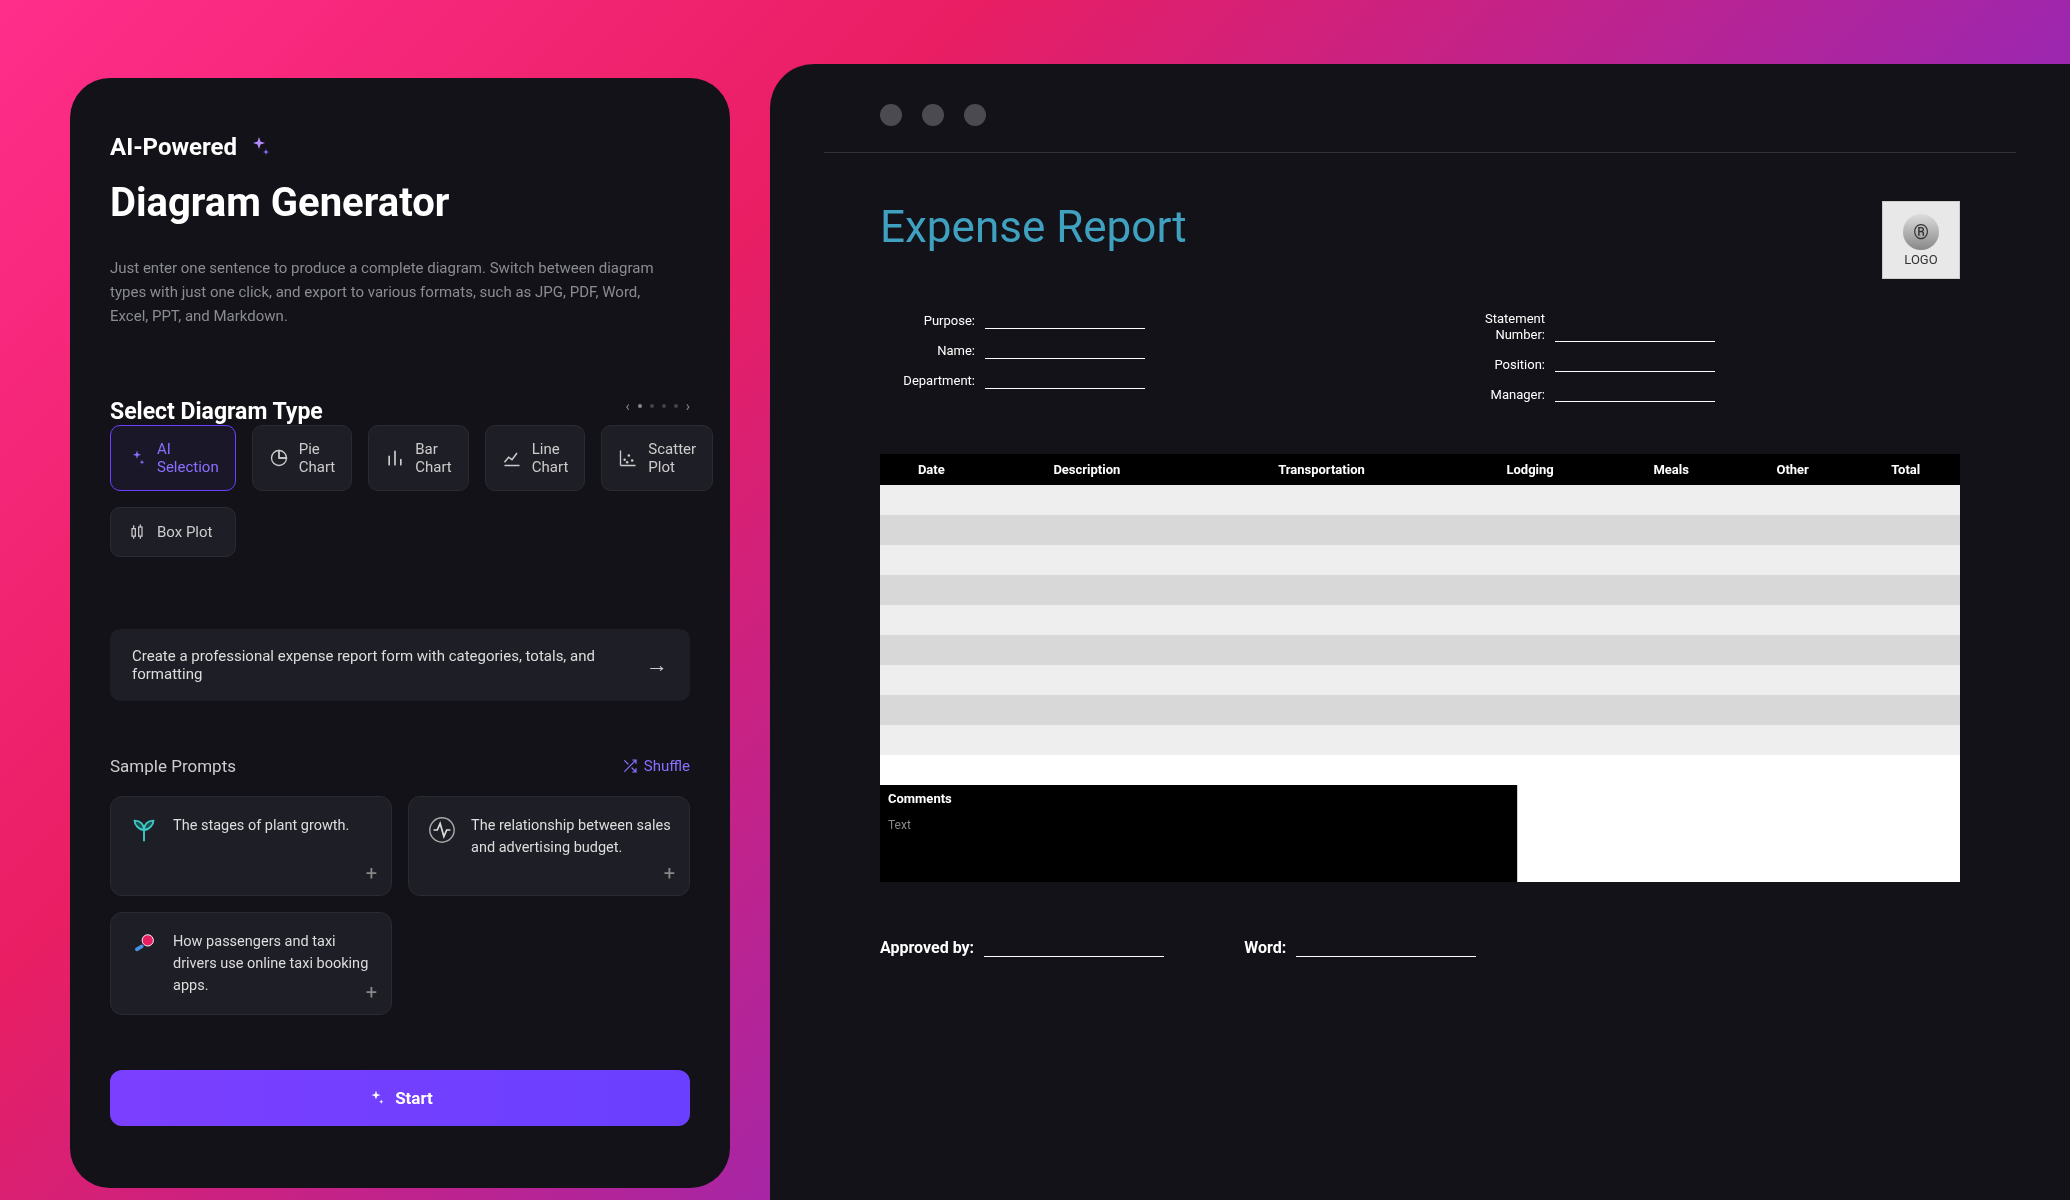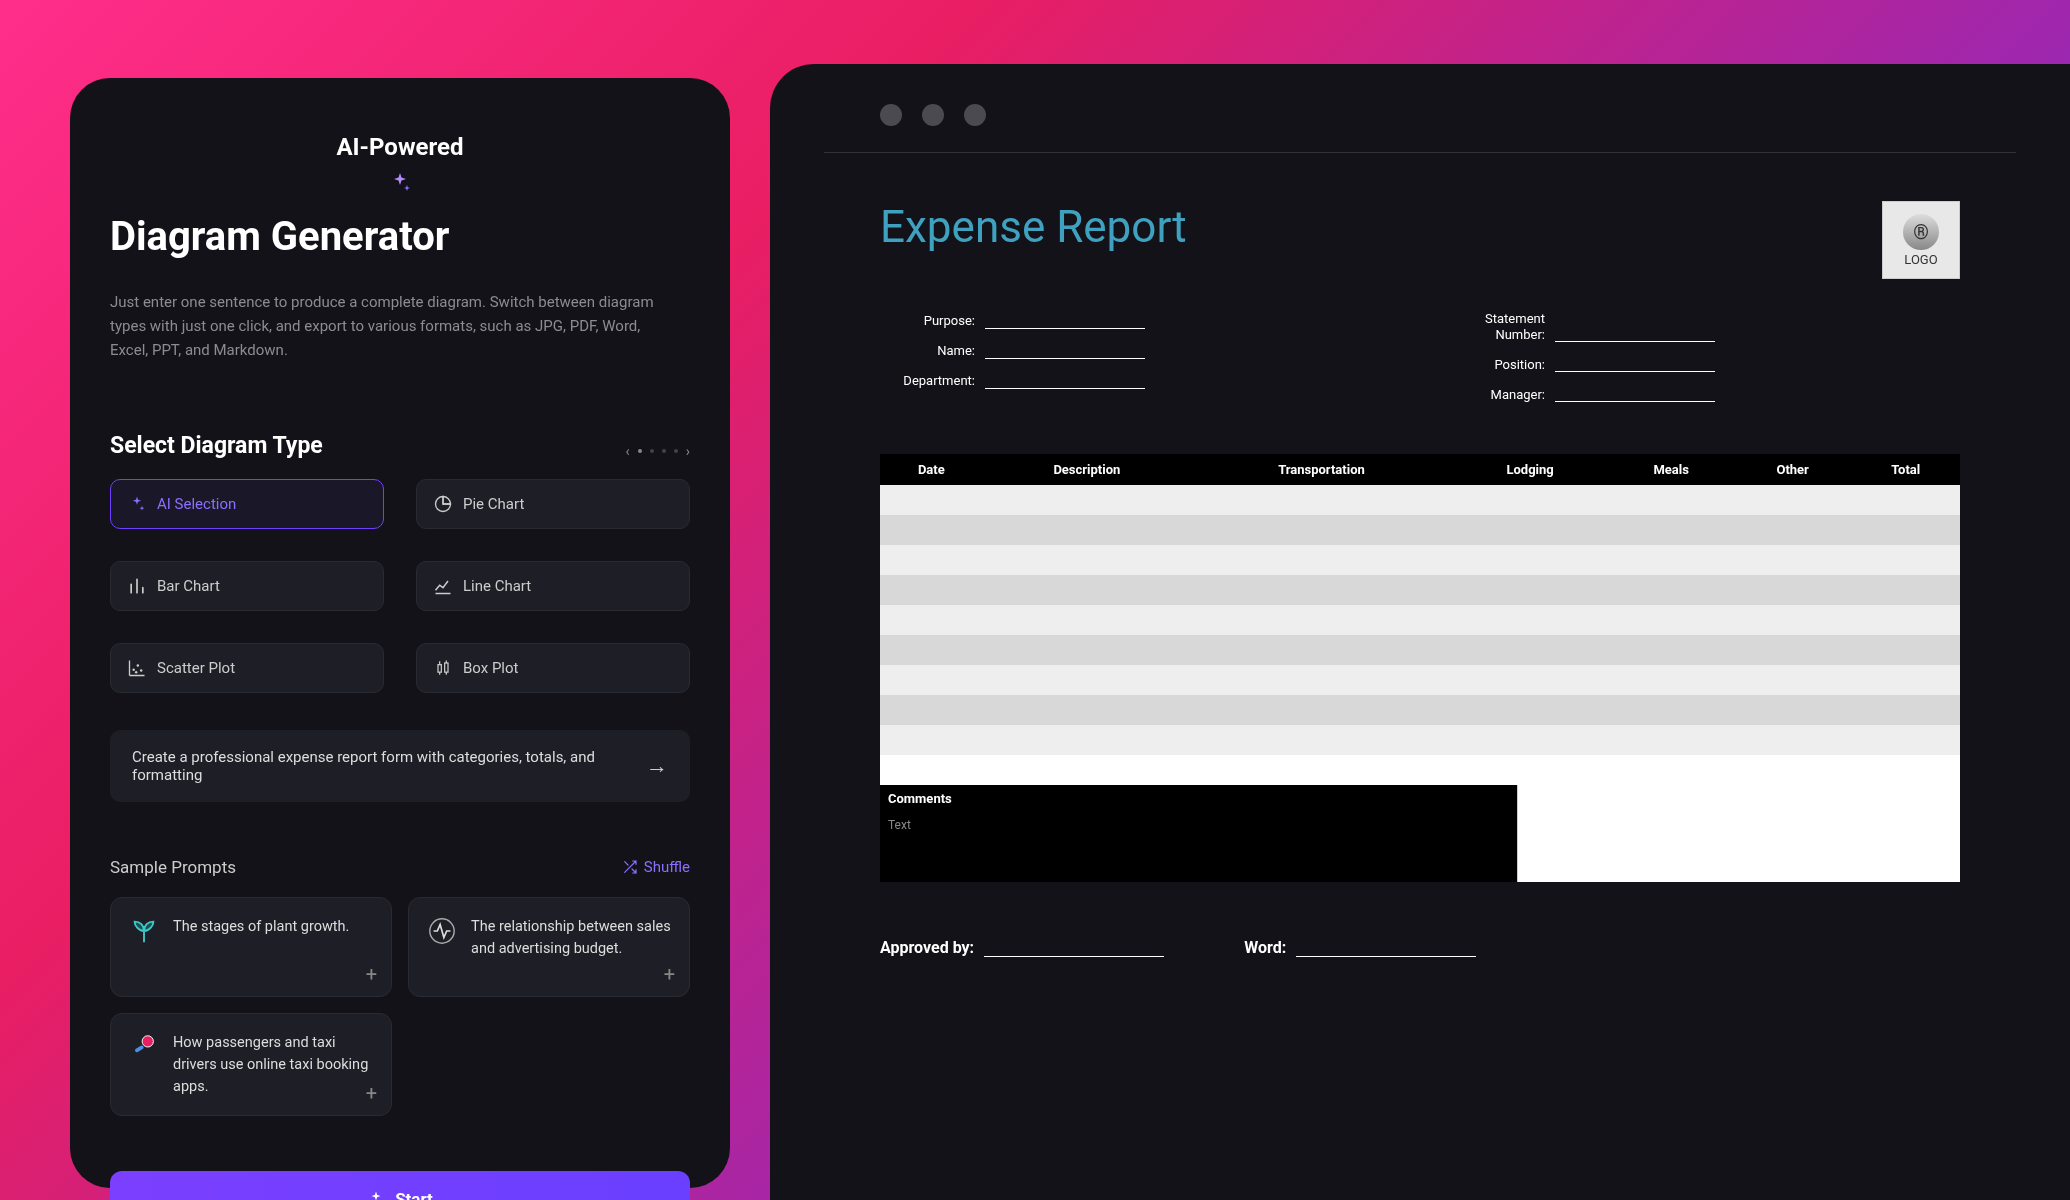--- a/index.html
+++ b/index.html
@@ -14,32 +14,32 @@
   position: absolute;
   left: 70px;
   top: 78px;
   width: 660px;
   height: 1110px;
   background: #121218;
   border-radius: 40px;
   padding: 55px 40px;
   color: #fff;
 }
-.badge-line { display: flex; align-items: center; gap: 10px; margin-bottom: 18px; flex-direction: column; }
+.badge-line { display: flex; align-items: center; gap: 10px; margin-bottom: 18px; }
 .badge-text { font-size: 24px; font-weight: 700; color: #fff; }
 .sparkle-icon { width: 24px; height: 24px; }
 .title { font-size: 40px; font-weight: 700; margin-bottom: 30px; }
 .desc { font-size: 15px; color: #8b8b93; line-height: 1.6; margin-bottom: 70px; max-width: 560px; }
-.section-head { display: flex; align-items: flex-end; justify-content: space-between; margin-bottom: 20px; }
+.section-head { display: flex; align-items: flex-start; justify-content: space-between; }
 .section-title { font-size: 23px; font-weight: 700; }
 .pager { display: flex; align-items: center; gap: 8px; font-size: 14px; color: #666; }
 .pager-dot { width: 4px; height: 4px; border-radius: 50%; background: #444; }
 .pager-dot.active { background: #888; }
 .chev { cursor: pointer; color: #888; font-size: 14px; user-select: none; }
-.type-grid { display: grid; grid-template-columns: repeat(2, 1fr); gap: 32px; margin-bottom: 37px; }
+.type-grid { display: grid; grid-template-columns: repeat(5, 1fr); gap: 16px; margin-bottom: 72px; }
 .type-btn {
   display: flex; align-items: center; gap: 10px;
   padding: 14px 16px;
   background: #1e1e26;
   border: 1px solid #2a2a33;
   border-radius: 10px;
   font-size: 15px;
   color: #ccc;
   cursor: pointer;
 }

